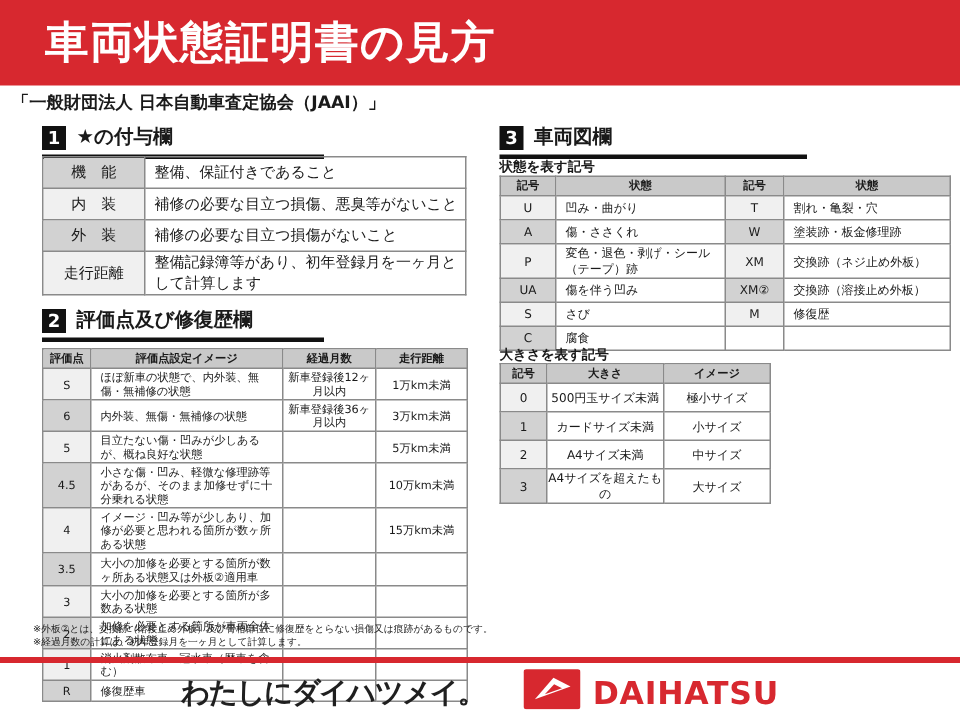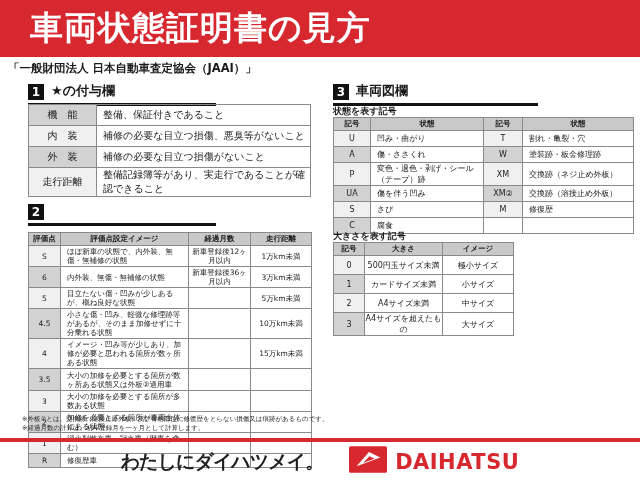--- a/index.html
+++ b/index.html
@@ -3,21 +3,21 @@
 <meta charset="utf-8">
 <style>
   * { margin:0; padding:0; box-sizing:border-box; }
   html,body { background:#ffffff; }
   body { font-family:"DejaVu Sans","Liberation Sans",sans-serif; color:#1a1a1a; }
   .page { position:relative; width:640px; height:480px; background:#ffffff; overflow:hidden; }
 
   
   .banner { position:absolute; left:0; top:0; width:640px; height:57px; background:#d7282f;
             display:flex; align-items:center; padding-left:30px; gap:44px; }
-  .banner .ttl { color:#ffffff; font-weight:bold; font-size:33px; letter-spacing:1px; white-space:nowrap; }
+  .banner .ttl { color:#ffffff; font-weight:bold; font-size:29px; letter-spacing:1px; white-space:nowrap; }
 
   .subtitle { position:absolute; left:8px; top:61px; font-size:11.5px; font-weight:600; }
 
   
   .sec-h { position:absolute; display:flex; align-items:flex-end; gap:7px;
            border-bottom:3px solid #111; padding-bottom:3px; }
   .sec-num { background:#111; color:#fff; width:16px; height:16px; font-size:12px; font-weight:bold;
              display:flex; align-items:center; justify-content:center; flex:0 0 auto; }
   .sec-ttl { font-size:13px; font-weight:bold; white-space:nowrap; }
 
@@ -95,27 +95,28 @@
     <tr>
       <td class="lab">内　装</td>
       <td class="lft">補修の必要な目立つ損傷、悪臭等がないこと</td>
     </tr>
     <tr>
       <td class="lab">外　装</td>
       <td class="lft">補修の必要な目立つ損傷がないこと</td>
     </tr>
     <tr>
       <td class="lab">走行距離</td>
-      <td class="lft">整備記録簿等があり、実走行であることが確認できること</td>
+      <td class="lft">整備記録簿等があり、初年登録月を一ヶ月として計算します</td>
     </tr>
   </tbody>
     </table>
 
   <div class="sec-h" style="left:28px; top:204px; width:188px;">
     <span class="sec-num">2</span>
+    <span class="sec-ttl">評価点及び修復歴欄</span>
   </div>
 
   <table class="t2">
     <colgroup>
         <col style="width:32px">
         <col style="width:128px">
         <col style="width:62px">
         <col style="width:61px">
       </colgroup>
     <thead>

